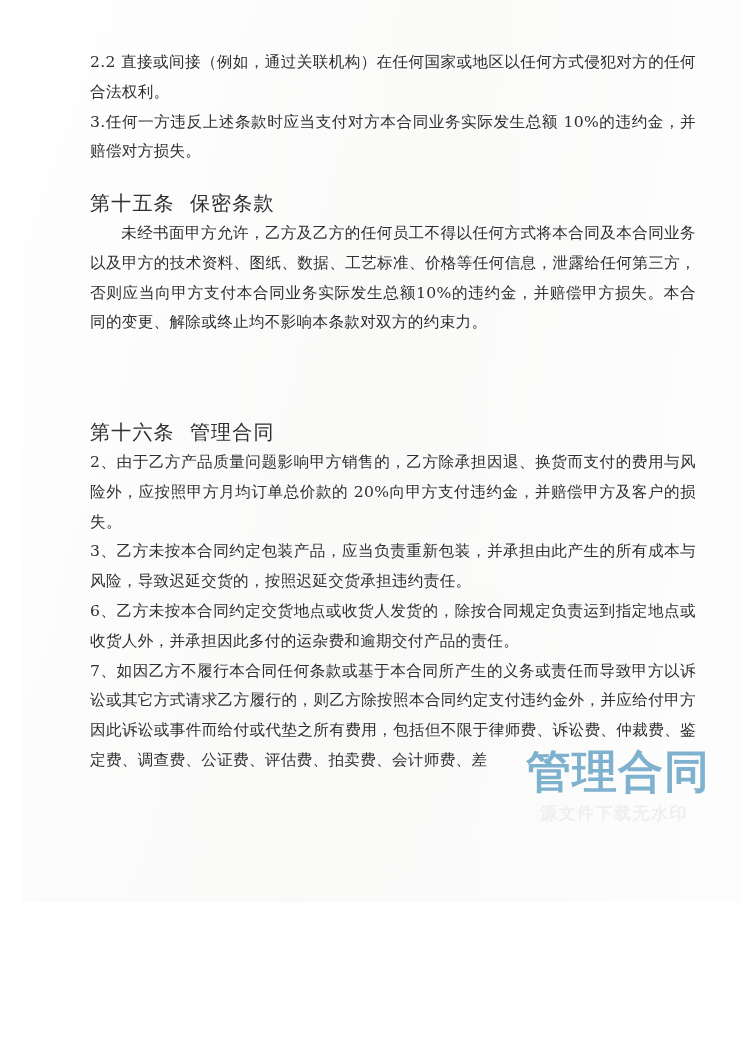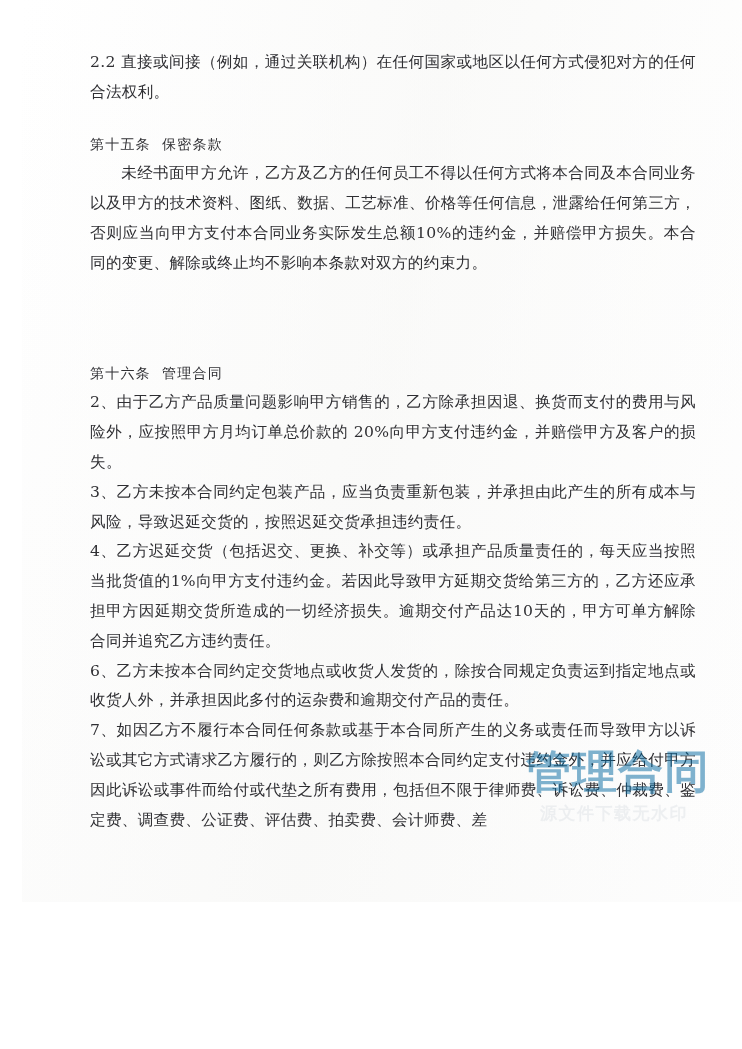--- a/index.html
+++ b/index.html
@@ -50,21 +50,21 @@
     letter-spacing: 0.3px;
     color: #2f2f33;
     text-align: justify;
     text-justify: inter-character;
     margin: 0;
     white-space: pre-wrap;
     word-break: break-all;
   }
 
   .heading {
-    font-size: 14px;
+    font-size: 20px;
     line-height: 29.8px;
     letter-spacing: 1.2px;
     color: #2f2f33;
     margin: 0;
     white-space: pre;
   }
 
   .indent2 {
     text-indent: 2em;
   }
@@ -111,34 +111,34 @@
 </head>
 <body>
 
 <div class="page">
   <div class="scan-tint"></div>
 
   <div class="content">
 
     <p class="para">2.2 直接或间接（例如，通过关联机构）在任何国家或地区以任何方式侵犯对方的任何合法权利。</p>
 
+    <p class="para">3.任何一方违反上述条款时应当支付对方本合同业务实际发生总额 10%的违约金，并赔偿对方损失。</p>
 
     <div class="gap-sm"></div>
 
     <p class="heading">第十五条  保密条款</p>
 
     <p class="para indent2">未经书面甲方允许，乙方及乙方的任何员工不得以任何方式将本合同及本合同业务以及甲方的技术资料、图纸、数据、工艺标准、价格等任何信息，泄露给任何第三方，否则应当向甲方支付本合同业务实际发生总额10%的违约金，并赔偿甲方损失。本合同的变更、解除或终止均不影响本条款对双方的约束力。</p>
 
     <div class="gap-lg"></div>
 
     <p class="heading">第十六条  管理合同</p>
 
     <p class="para">2、由于乙方产品质量问题影响甲方销售的，乙方除承担因退、换货而支付的费用与风险外，应按照甲方月均订单总价款的 20%向甲方支付违约金，并赔偿甲方及客户的损失。</p>
     <p class="para">3、乙方未按本合同约定包装产品，应当负责重新包装，并承担由此产生的所有成本与风险，导致迟延交货的，按照迟延交货承担违约责任。</p>
-    <p class="para">4、乙方迟延交货（包括迟交、更换、补交等）或承担产品质量责任的，每天应当按照当批货值的1%向甲方支付违约金。若因此导致甲方延期交货给第三方的，乙方还应承担甲方因延期交货所造成的一切经济损失。逾期交付产品达10天的，甲方可单方解除合同并追究乙方违约责任。</p>
     <p class="para">6、乙方未按本合同约定交货地点或收货人发货的，除按合同规定负责运到指定地点或收货人外，并承担因此多付的运杂费和逾期交付产品的责任。</p>
     <p class="para">7、如因乙方不履行本合同任何条款或基于本合同所产生的义务或责任而导致甲方以诉讼或其它方式请求乙方履行的，则乙方除按照本合同约定支付违约金外，并应给付甲方因此诉讼或事件而给付或代垫之所有费用，包括但不限于律师费、诉讼费、仲裁费、鉴定费、调查费、公证费、评估费、拍卖费、会计师费、差</p>
 
   </div>
 
   <div class="watermark">
     <div class="wm-big">管理合同</div>
     <div class="wm-small">源文件下载无水印</div>
   </div>
 </div>

